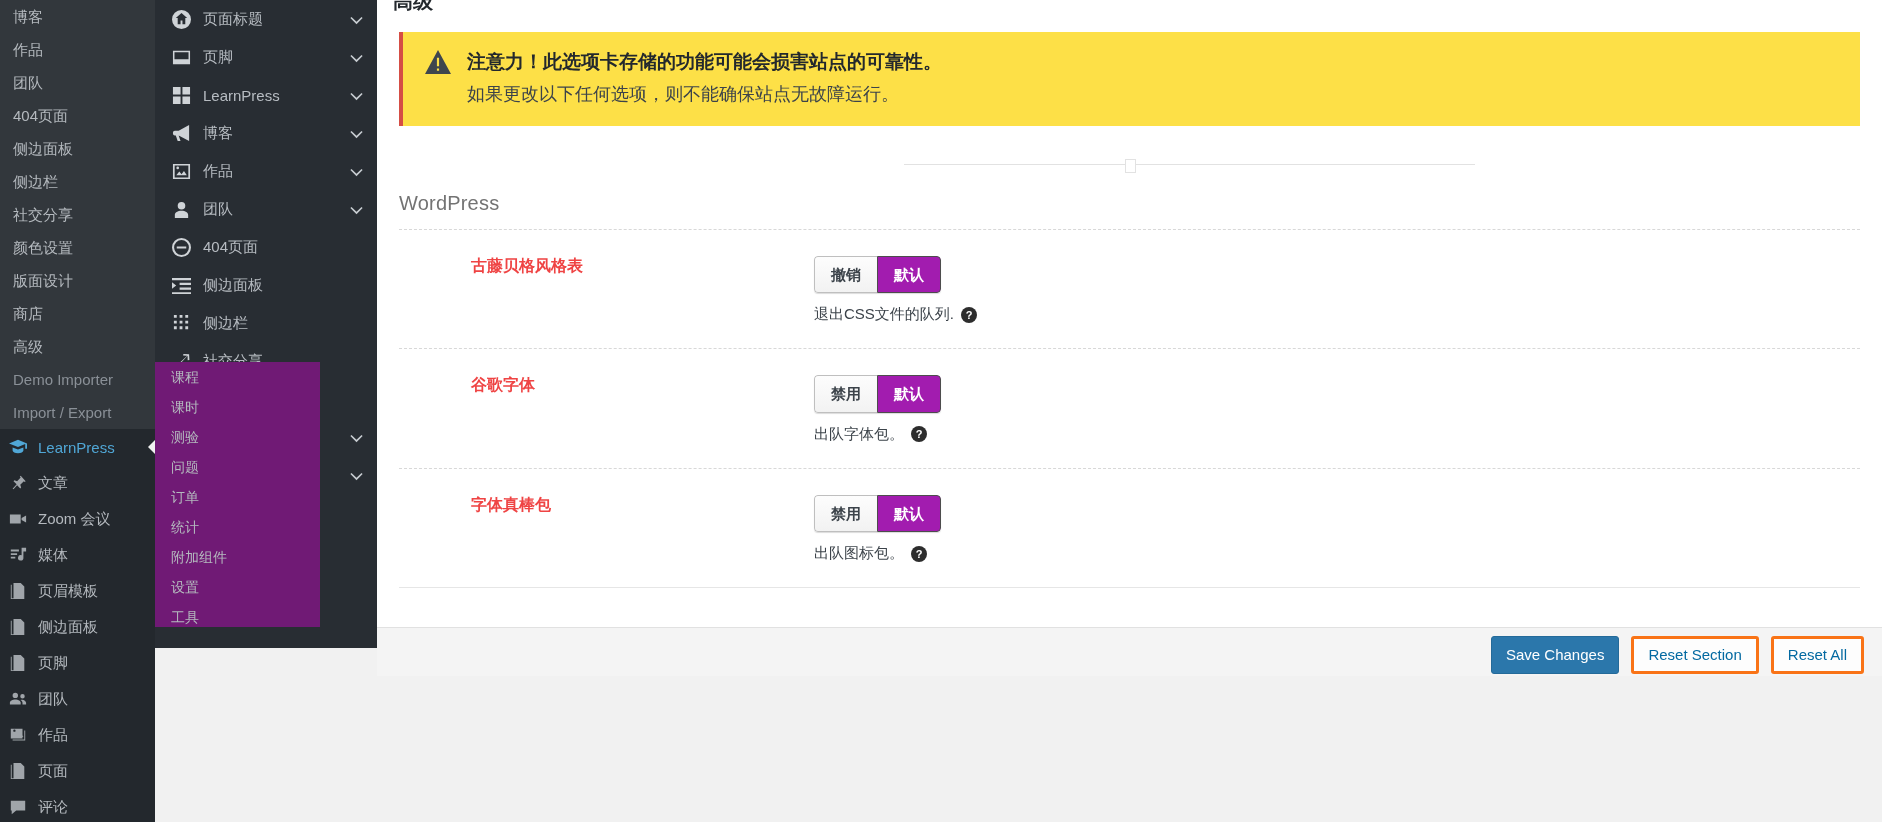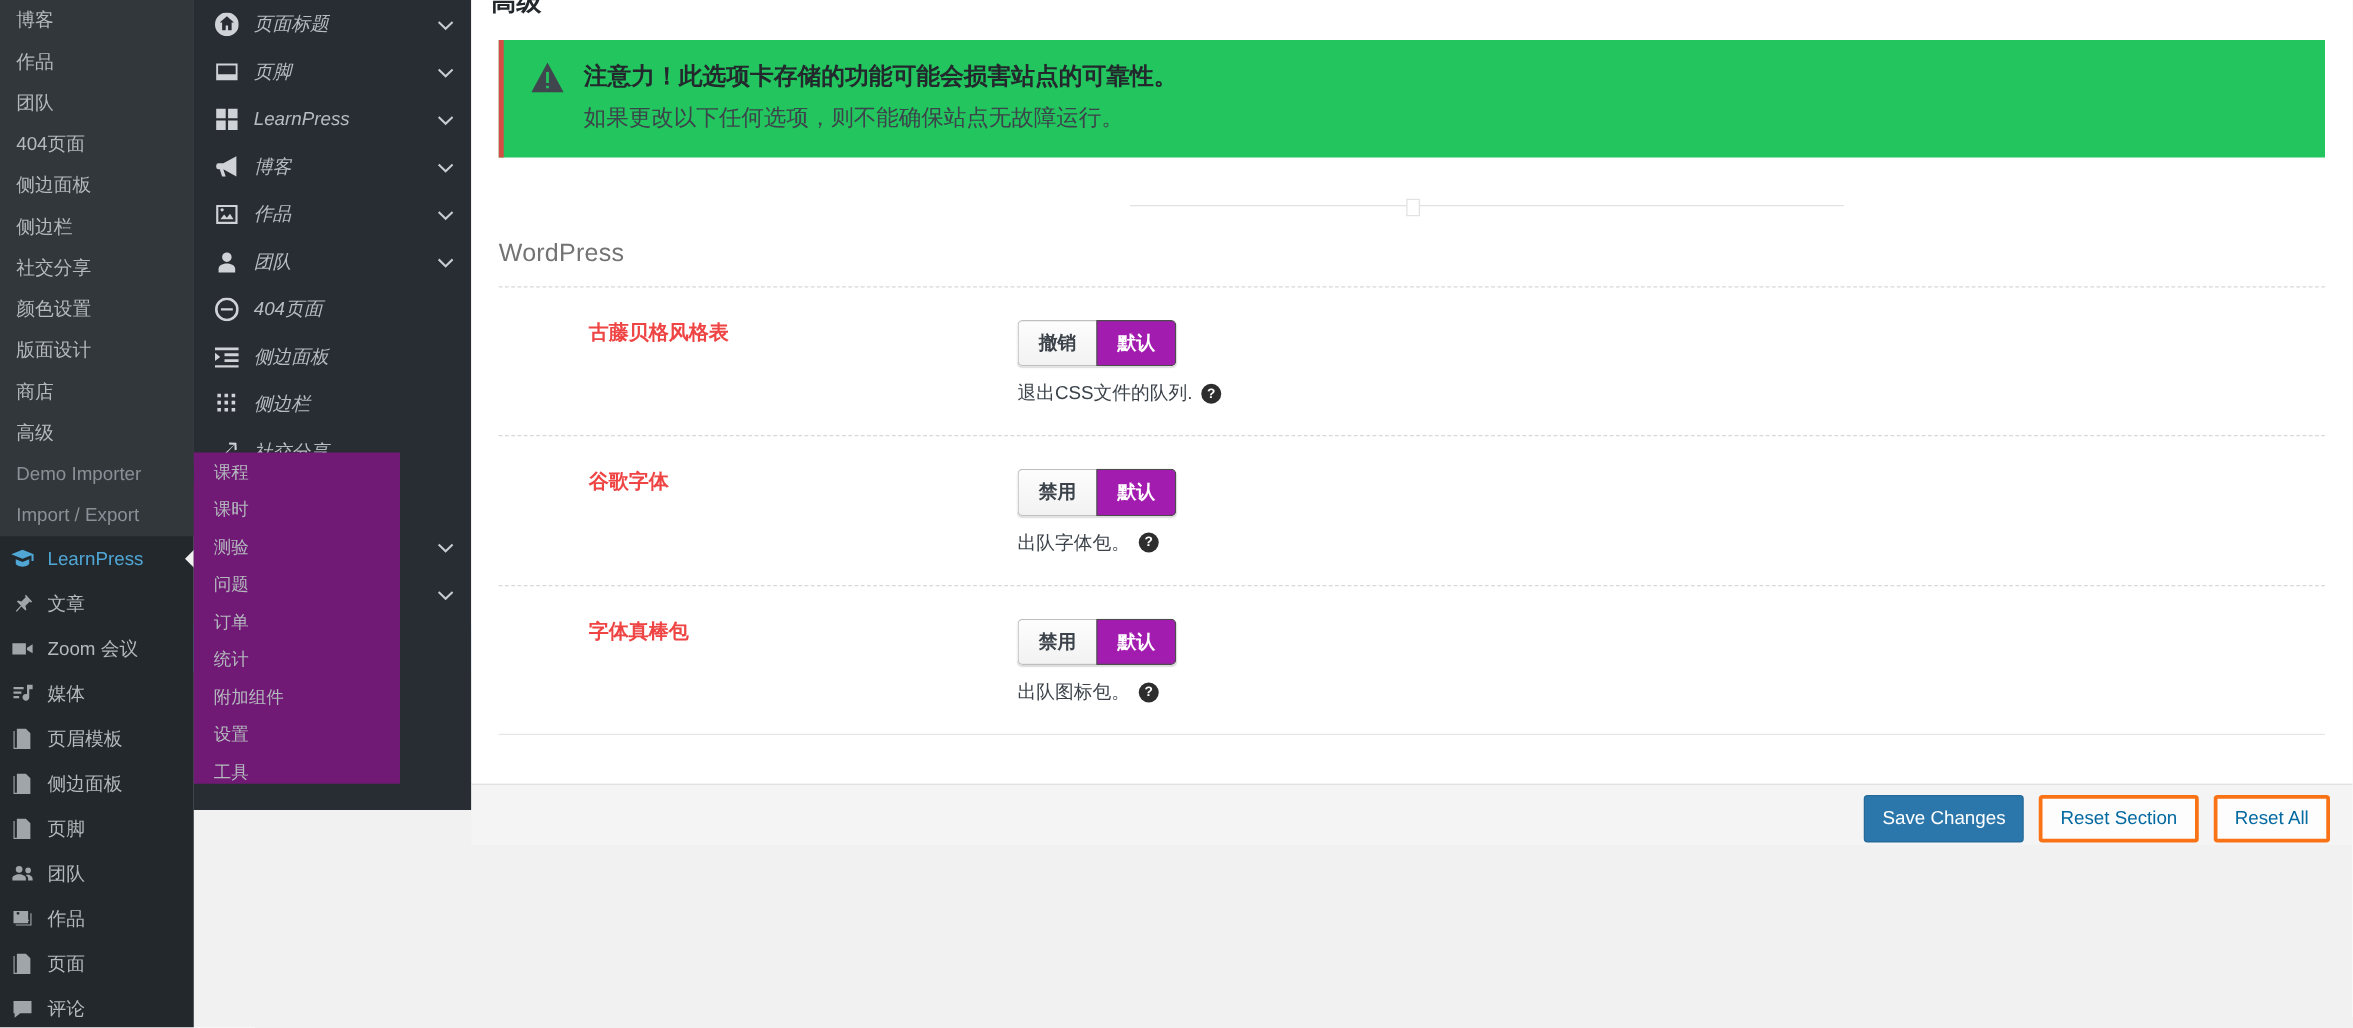--- a/index.html
+++ b/index.html
@@ -48,21 +48,21 @@
   .rx-item{
     display:flex;align-items:center;
     height:38px;padding:0 14px 0 14px;color:#b7bcc2;font-size:15px;
     cursor:pointer;position:relative;white-space:nowrap;
   }
   .rx-ic{
     width:24px;height:24px;flex:0 0 24px;margin-right:10px;
     display:flex;align-items:center;justify-content:center;color:#cfd3d7;
   }
   .rx-ic svg{width:19px;height:19px;fill:currentColor;}
-  .rx-label{flex:1;font-style:italic;}
+  .rx-label{flex:1;}
   .rx-chev{color:#c7ccd1;width:14px;display:flex;justify-content:center;}
   .rx-chev svg{width:13px;height:13px;fill:currentColor;}
   .rx-active-bar{
     position:absolute;left:155px;top:500px;width:222px;height:38px;
     background:#0d82bd;
   }
   .rx-dark-pad{
     position:absolute;left:155px;top:538px;width:222px;height:110px;
     background:#23282d;
   }
@@ -83,21 +83,21 @@
   
   #main-panel{
     position:absolute;left:377px;top:0;width:1505px;height:627px;
     background:#ffffff;
   }
   #page-title{
     position:absolute;left:16px;top:-12px;
     font-size:20px;font-weight:bold;color:#23282d;
   }
   .notice{
-    margin:32px 22px 0 22px;background:#22c55e;border-left:4px solid #d54e45;
+    margin:32px 22px 0 22px;background:#fde047;border-left:4px solid #d54e45;
     padding:16px 20px 18px 22px;display:flex;gap:16px;align-items:flex-start;
   }
   .notice-ic{width:26px;flex:0 0 26px;padding-top:2px;}
   .notice-ic svg{width:26px;height:24px;fill:#3f464d;}
   .notice-strong{font-size:19px;font-weight:bold;color:#23282d;line-height:1.5;}
   .notice-sub{font-size:18px;color:#3c434a;line-height:1.5;margin-top:4px;}
   .divider-row{
     margin:24px 22px 0 22px;height:30px;position:relative;
   }
   .divider-line{

